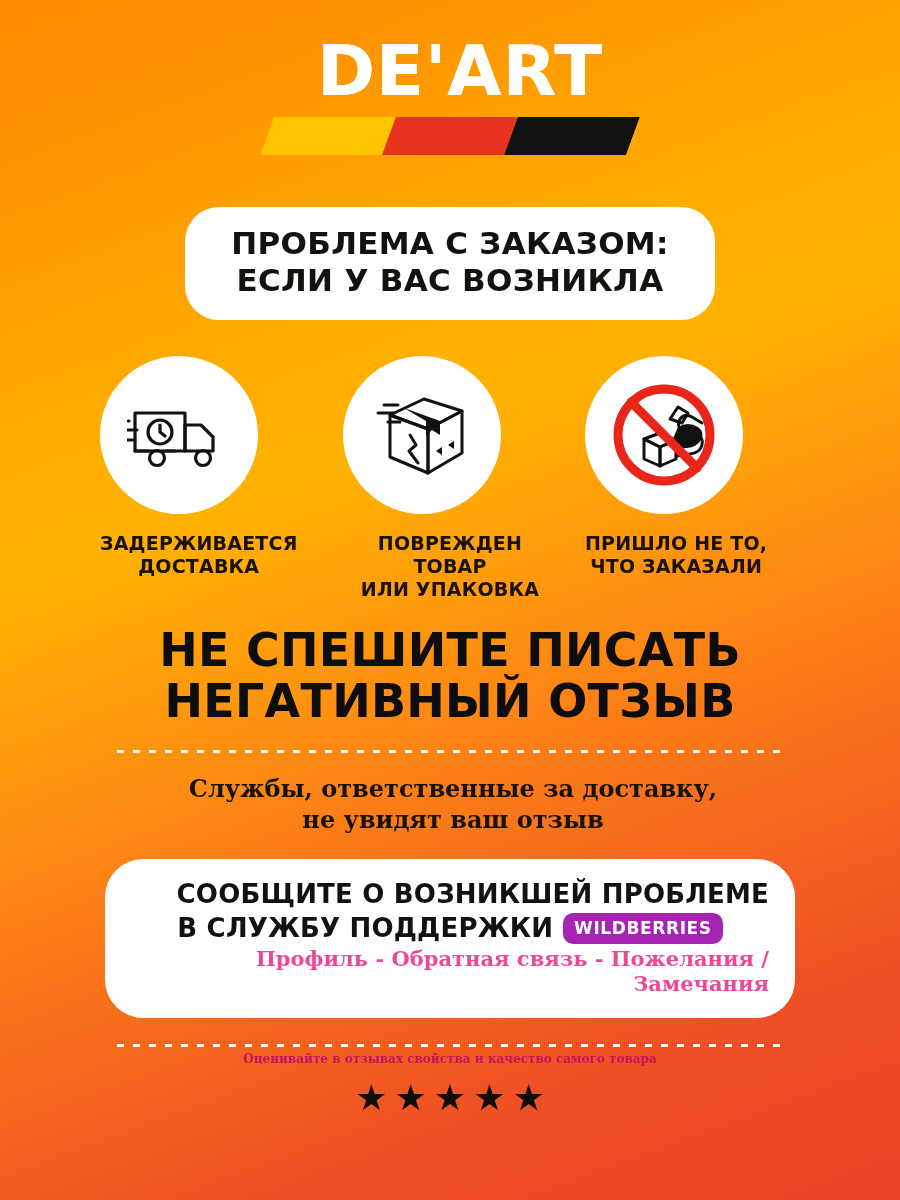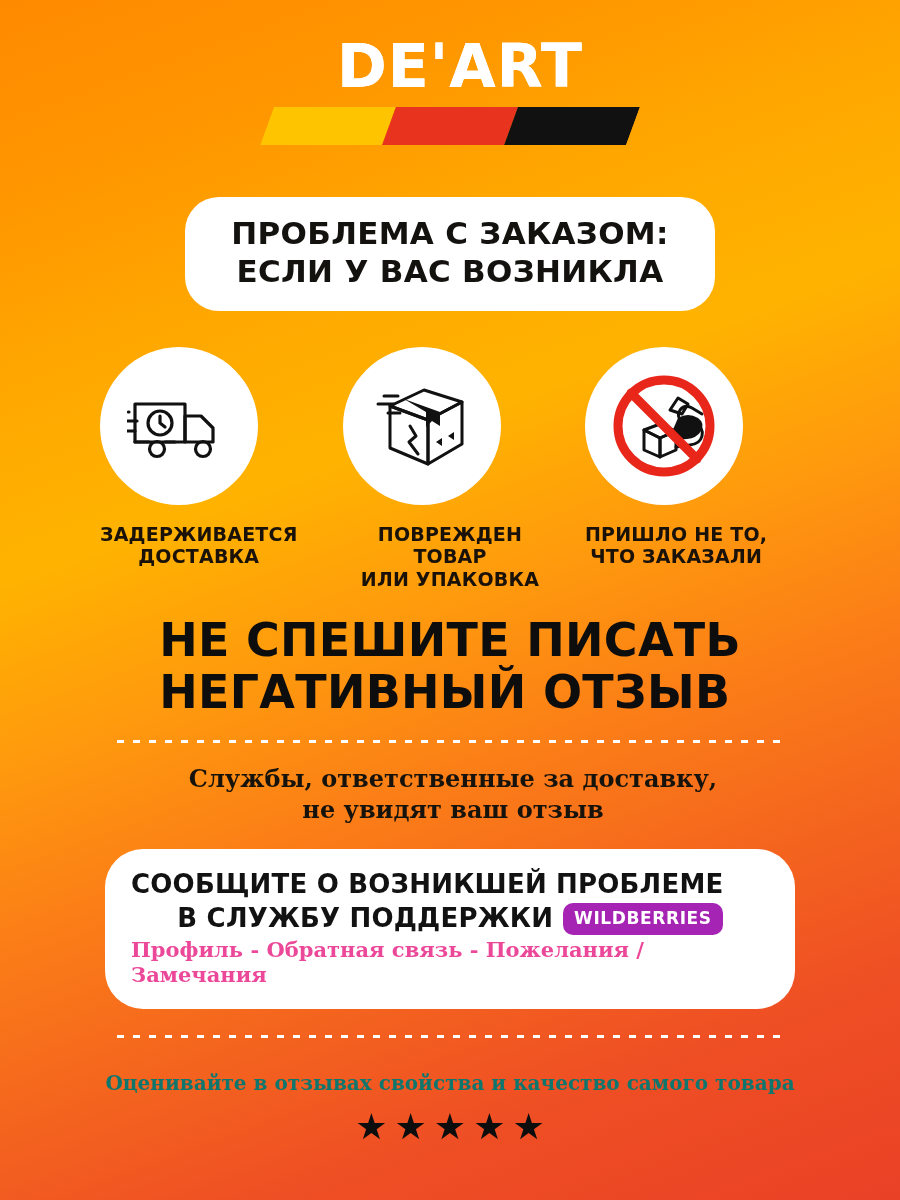--- a/index.html
+++ b/index.html
@@ -32,21 +32,21 @@
 
   
   .logo-block {
     margin-top: 38px;
     width: 370px;
     display: flex;
     flex-direction: column;
     align-items: center;
   }
   .logo-word {
-    font-size: 60px;
+    font-size: 70px;
     font-weight: 800;
     letter-spacing: 1px;
     color: #ffffff;
     line-height: 0.95;
     font-family: "DejaVu Sans", sans-serif;
     text-shadow: 0 0 0 #fff;
     margin-left: 20px;
   }
   .logo-flag {
     margin-top: 12px;
@@ -112,21 +112,21 @@
     font-weight: 800;
     color: #1a1208;
     line-height: 1.2;
     letter-spacing: 0.2px;
     font-family: "DejaVu Sans", sans-serif;
   }
 
   
   .big-head {
     margin-top: 24px;
-    text-align: left;
+    text-align: center;
     color: #0d0d0d;
     font-size: 46px;
     font-weight: 800;
     line-height: 1.12;
     letter-spacing: 0.3px;
     font-family: "DejaVu Sans", sans-serif;
   }
 
   
   .divider {
@@ -149,21 +149,21 @@
     margin-left: 6px;
   }
 
   
   .card {
     margin-top: 24px;
     width: 690px;
     background: #ffffff;
     border-radius: 38px;
     padding: 20px 26px 22px;
-    text-align: left;
+    text-align: right;
   }
   .card-l1, .card-l2 {
     font-size: 26px;
     font-weight: 800;
     color: #121212;
     line-height: 1.22;
     letter-spacing: 0.2px;
     font-family: "DejaVu Sans", sans-serif;
   }
   .card-l2 {
@@ -186,23 +186,23 @@
   .card-path {
     margin-top: 2px;
     font-size: 21px;
     color: #ec4899;
     font-weight: 600;
     font-family: "DejaVu Serif", serif;
   }
 
   
   .footer-note {
-    margin-top: 33px;
-    font-size: 20px;
-    color: #0f766e;
+    margin-top: 5px;
+    font-size: 12px;
+    color: #be185d;
     font-weight: 600;
     text-align: center;
     font-family: "DejaVu Serif", serif;
   }
   .stars {
     margin-top: 14px;
     display: flex;
     gap: 7px;
     justify-content: center;
   }

